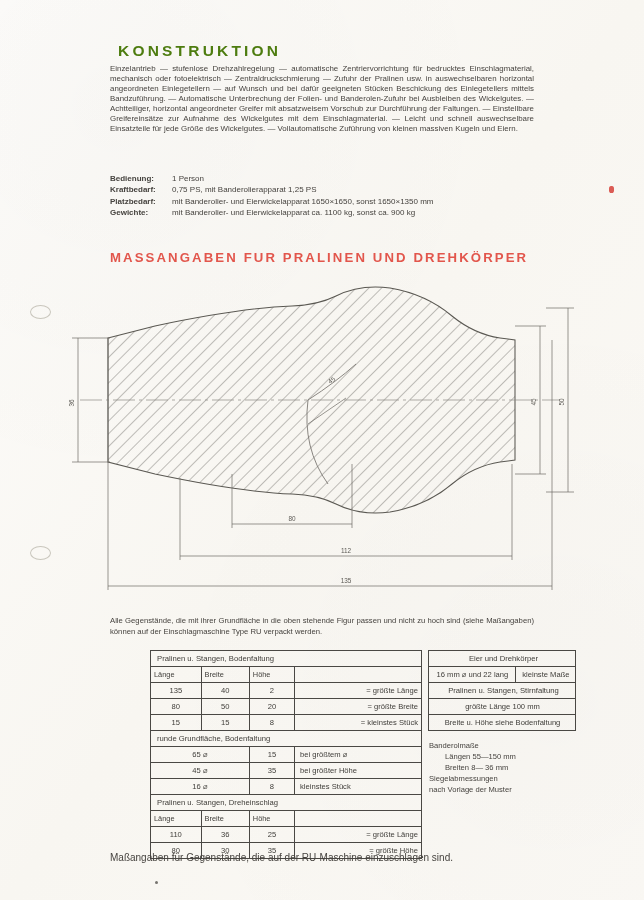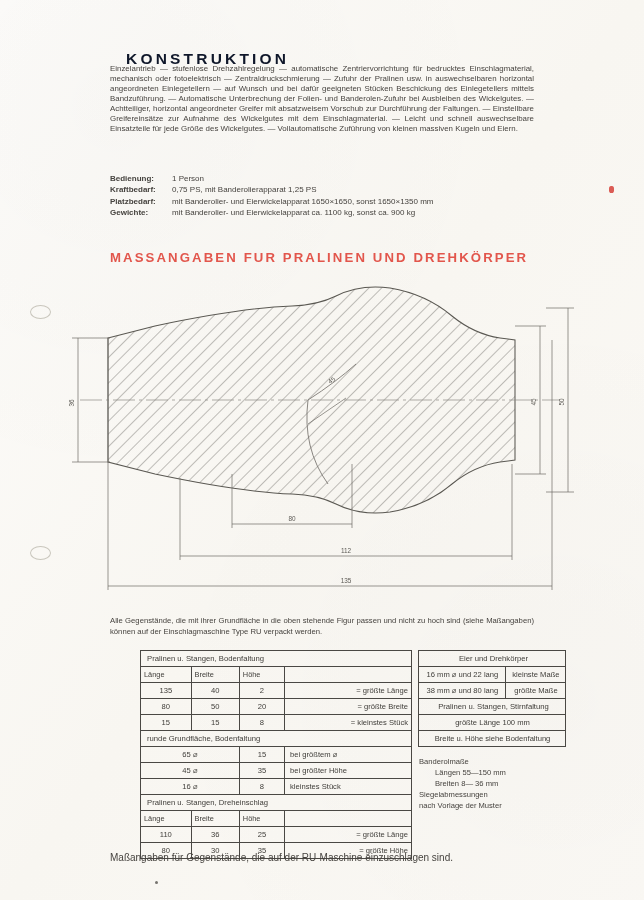--- a/index.html
+++ b/index.html
@@ -35,24 +35,24 @@
     position:absolute;right:30px;top:186px;width:5px;height:7px;
     background:#d6413a;border-radius:40%;opacity:.85;
   }
   .dot-speck{
     position:absolute;left:155px;top:881px;width:3px;height:3px;
     background:#55534e;border-radius:50%;opacity:.8;
   }
 
   h1.konstruktion{
     position:absolute;left:110px;top:34px;
-    margin:16px;
+    margin:8px;
     font-size:15.5px;font-weight:bold;
     letter-spacing:3.2px;
-    color:#0f172a;
+    color:#4d7c0f;
   }
 
   .body-copy{
     position:absolute;left:110px;top:64px;width:424px;
     font-size:7.9px;line-height:10px;
     text-align:justify;
     color:#46433f;
   }
 
   .specs{
@@ -81,21 +81,21 @@
   }
 
   
   .caption-top{
     position:absolute;left:110px;top:615px;width:424px;
     font-size:7.7px;line-height:11px;text-align:justify;
     color:#46433f;
   }
 
   
-  .tables{position:absolute;left:106px;top:650px;width:426px;padding-left:34px;}
+  .tables{position:absolute;left:116px;top:650px;width:426px;padding-left:34px;}
   table{border-collapse:collapse;font-size:7.6px;color:#3f3d39;}
   .tbl-left{width:272px;}
   .tbl-right{width:148px;}
   .tbl-left td,.tbl-left th,
   .tbl-right td,.tbl-right th{
     border:1px solid #4a4844;
     padding:2.5px 3px;
     font-weight:normal;
     line-height:10px;
   }
@@ -323,24 +323,20 @@
         <table class="tbl-right">
           <tbody>
             <tr>
               <td class="sect rt-center" colspan="2">Eier und Drehkörper</td>
             </tr>
             <tr>
               <td class="rt-left">16 mm ⌀ und 22 lang</td>
               <td class="rt-left">kleinste Maße</td>
             </tr>
             <tr>
-              <td class="rt-left">38 mm ⌀ und 80 lang</td>
-              <td class="rt-left">größte Maße</td>
-            </tr>
-            <tr>
               <td class="sect rt-center" colspan="2">Pralinen u. Stangen, Stirnfaltung</td>
             </tr>
             <tr>
               <td class="rt-left" colspan="2">größte Länge 100 mm</td>
             </tr>
             <tr>
               <td class="rt-left" colspan="2">Breite u. Höhe siehe Bodenfaltung</td>
             </tr>
           </tbody>
         </table>

